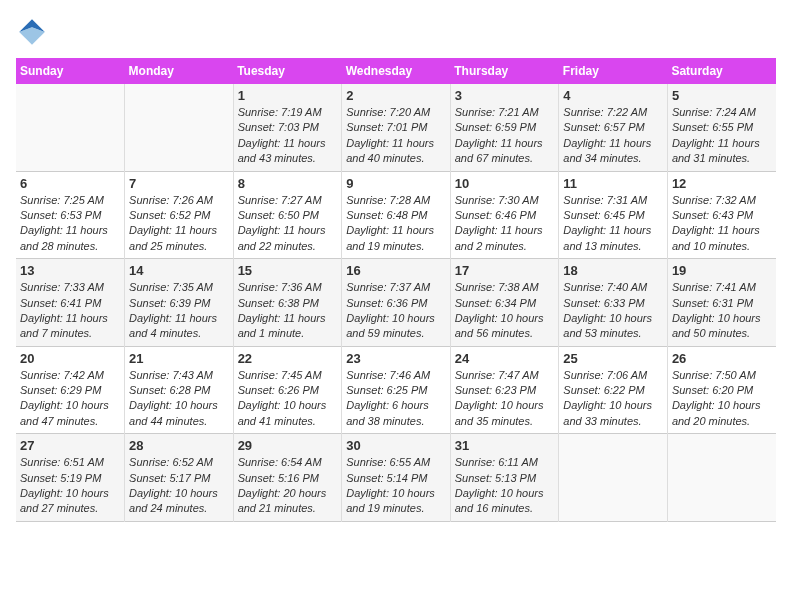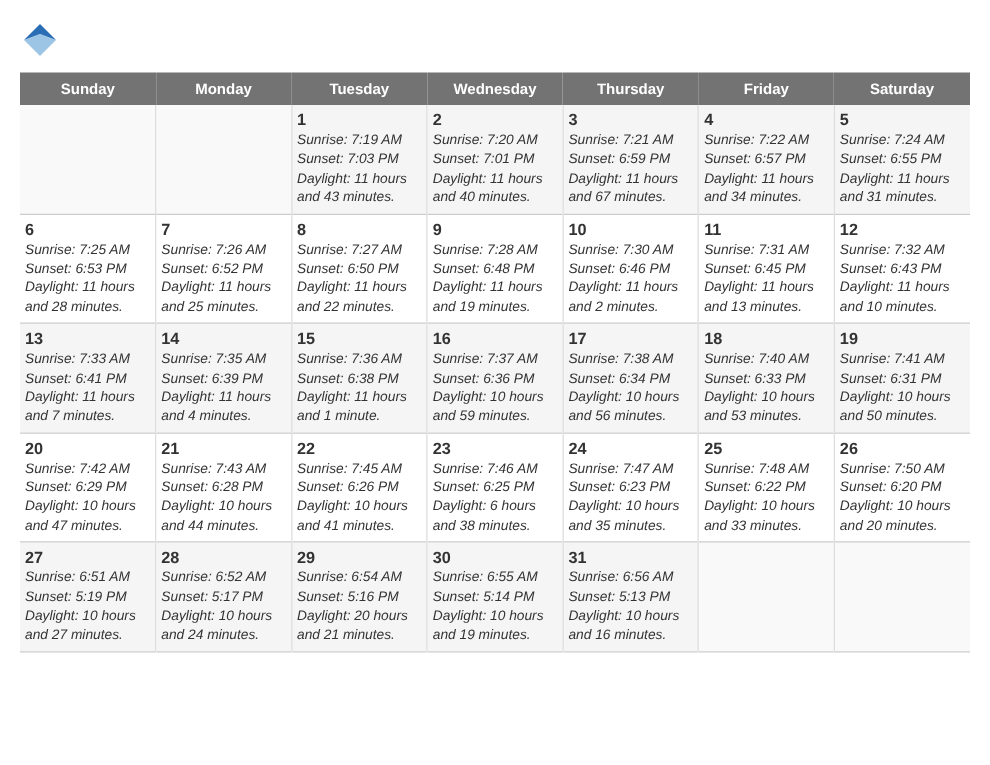--- a/index.html
+++ b/index.html
@@ -45,24 +45,24 @@
     .location {
       font-size: 14px;
       color: #555;
     }
     table {
       width: 100%;
       border-collapse: collapse;
       font-size: 11px;
     }
     thead th {
-      background-color: #737373;
+      background-color: #d946ef;
       color: #fff;
       padding: 6px 4px;
-      text-align: center;
+      text-align: left;
       font-size: 12px;
       font-weight: bold;
     }
     tbody tr {
       border-bottom: 1px solid #ccc;
     }
     tbody tr:nth-child(odd) {
       background-color: #f5f5f5;
     }
     tbody tr:nth-child(even) {
@@ -319,21 +319,21 @@
         <span class="day-number">24</span>
         <div class="day-info">
           <span>Sunrise: 7:47 AM</span><br>
           <span>Sunset: 6:23 PM</span><br>
           <span>Daylight: 10 hours and 35 minutes.</span>
         </div>
       </td>
         <td>
         <span class="day-number">25</span>
         <div class="day-info">
-          <span>Sunrise: 7:48 AM</span><br>
+          <span>Sunrise: 7:06 AM</span><br>
           <span>Sunset: 6:22 PM</span><br>
           <span>Daylight: 10 hours and 33 minutes.</span>
         </div>
       </td>
         <td>
         <span class="day-number">26</span>
         <div class="day-info">
           <span>Sunrise: 7:50 AM</span><br>
           <span>Sunset: 6:20 PM</span><br>
           <span>Daylight: 10 hours and 20 minutes.</span>
@@ -369,21 +369,21 @@
         <span class="day-number">30</span>
         <div class="day-info">
           <span>Sunrise: 6:55 AM</span><br>
           <span>Sunset: 5:14 PM</span><br>
           <span>Daylight: 10 hours and 19 minutes.</span>
         </div>
       </td>
         <td>
         <span class="day-number">31</span>
         <div class="day-info">
-          <span>Sunrise: 6:56 AM</span><br>
+          <span>Sunrise: 6:11 AM</span><br>
           <span>Sunset: 5:13 PM</span><br>
           <span>Daylight: 10 hours and 16 minutes.</span>
         </div>
       </td>
         <td class="empty-cell"></td>
         <td class="empty-cell"></td>
       </tr>
     </tbody>
 </table>
 

